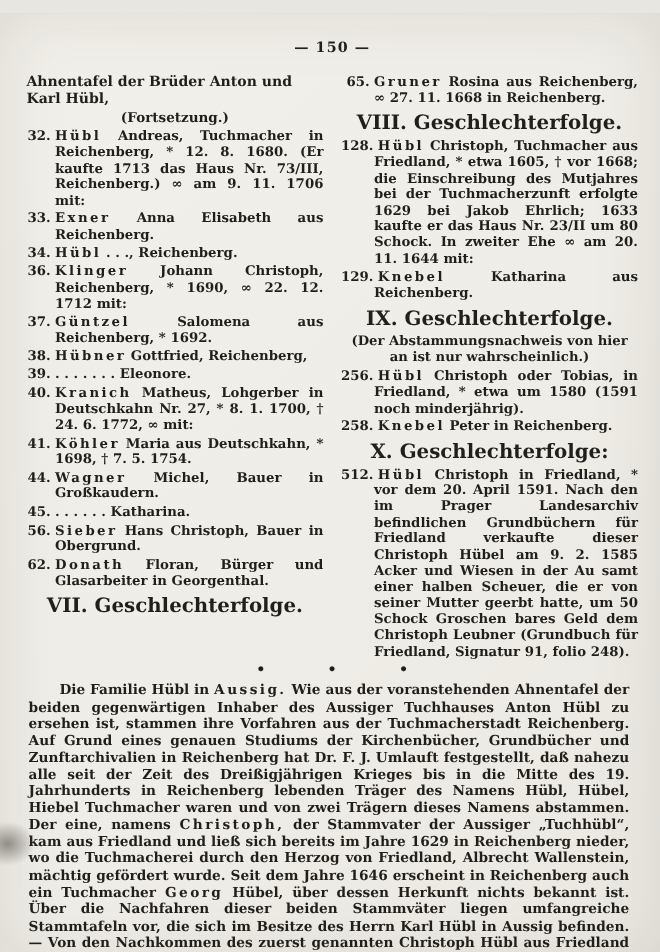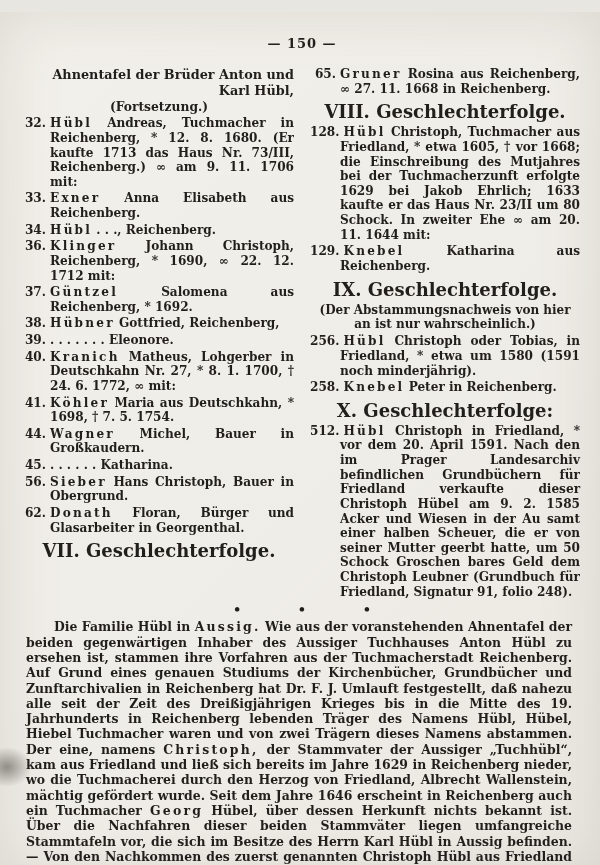--- a/index.html
+++ b/index.html
@@ -16,21 +16,21 @@
     box-sizing:border-box;
     padding:24px 20px 0 24px;
   }
   .page::after{
     content:"";position:absolute;left:-18px;bottom:90px;width:50px;height:40px;
     background:radial-gradient(closest-side,rgba(60,55,50,.5),rgba(60,55,50,0));
   }
   .page-number{ text-align:center;font-size:13px;letter-spacing:1px;margin-bottom:16px;}
   .columns{display:flex;gap:16px;}
   .col{flex:1;min-width:0;}
-  .col-title{text-align:right;font-size:12.8px;line-height:1.25;}
+  .col-title{text-align:left;font-size:12.8px;line-height:1.25;}
   .col-subtitle{text-align:center;font-size:12.3px;line-height:1.25;margin-bottom:2px;}
   .sec-heading{text-align:center;font-size:18px;margin:5px 0 3px;}
   .sec-note{text-align:center;font-size:12px;line-height:1.2;margin:0 0 3px;}
   .entry{
     font-size:12.1px;line-height:1.21;text-align:justify;
     padding-left:26px;text-indent:-26px;margin:0 0 2px;
   }
   .col-right .entry{padding-left:30px;text-indent:-30px;}
   .entry .num{display:inline-block;min-width:22px;text-align:right;margin-right:4px;text-indent:0;}
   .col-right .entry .num{min-width:26px;text-align:right;}

